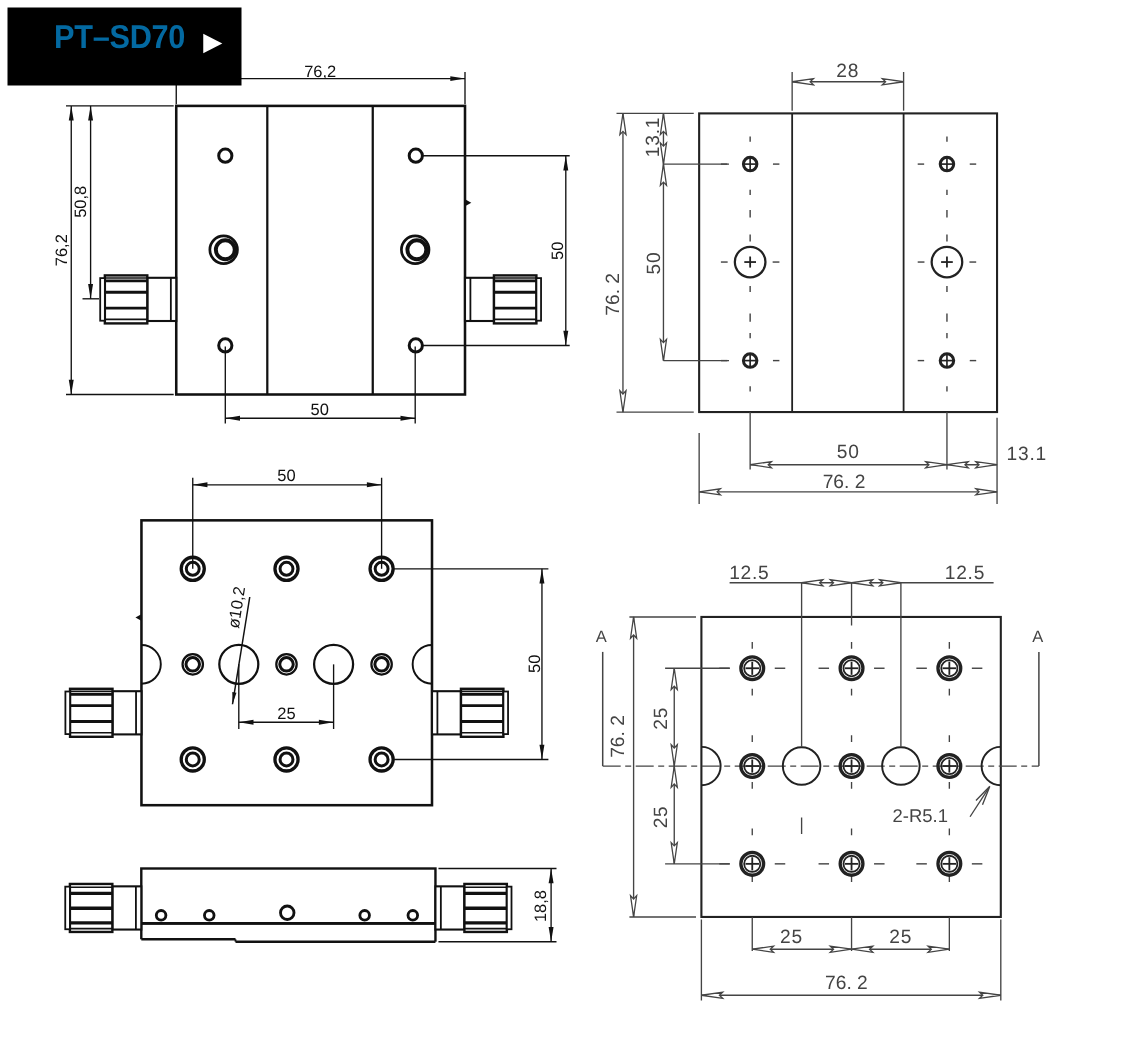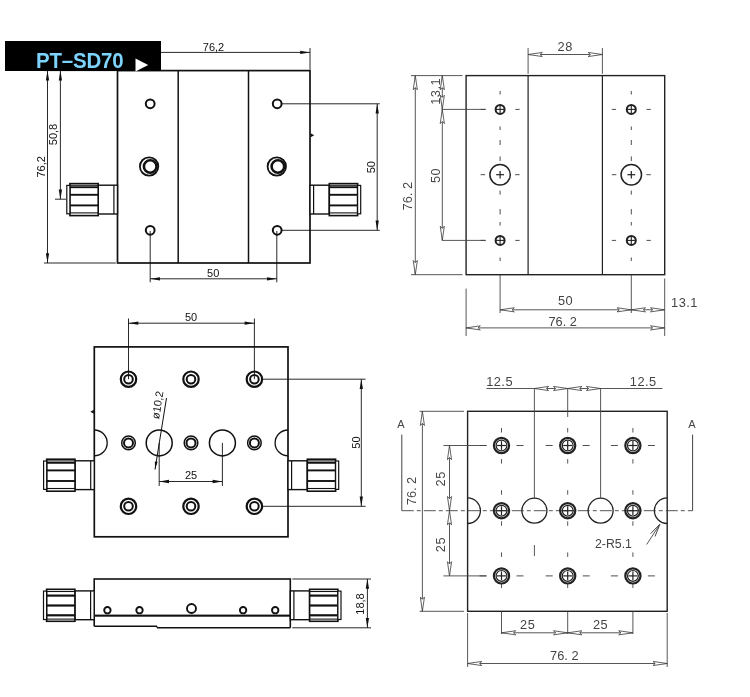--- a/index.html
+++ b/index.html
@@ -1,19 +1,19 @@
 <!DOCTYPE html>
 <html><head>
 <meta charset="utf-8">
 <style>
   html,body { margin:0; padding:0; background:#fff; }
   .page { position:relative; width:750px; height:697px; background:#fff; overflow:hidden; }
-  .label { position:absolute; left:5px; top:5px; width:156px; height:30px; background:#000;
-           color:#7dd3fc; font-family:"Liberation Sans",sans-serif; font-weight:bold;
-           font-size:22px;margin-top:36px; }
+  .label { position:absolute; left:5px; top:5px; width:156px; height:52px; background:#000;
+           color:#0369a1; font-family:"Liberation Sans",sans-serif; font-weight:bold;
+           font-size:22px; }
   .label span.t { position:absolute; left:31px; top:6.5px; letter-spacing:-0.2px;
            transform:scaleX(0.93); transform-origin:left center; }
   svg text { font-family:"Liberation Sans",sans-serif; }
 </style>
 </head>
 <body>
 <div class="page">
 <svg width="750" height="697" viewBox="0 0 750 697">
 <rect x="117.5" y="70.6" width="192.5" height="192.4" fill="none" stroke="#111" stroke-width="1.7"></rect>
 <line x1="178.2" y1="70.6" x2="178.2" y2="263.0" stroke="#111" stroke-width="1.5"></line>

